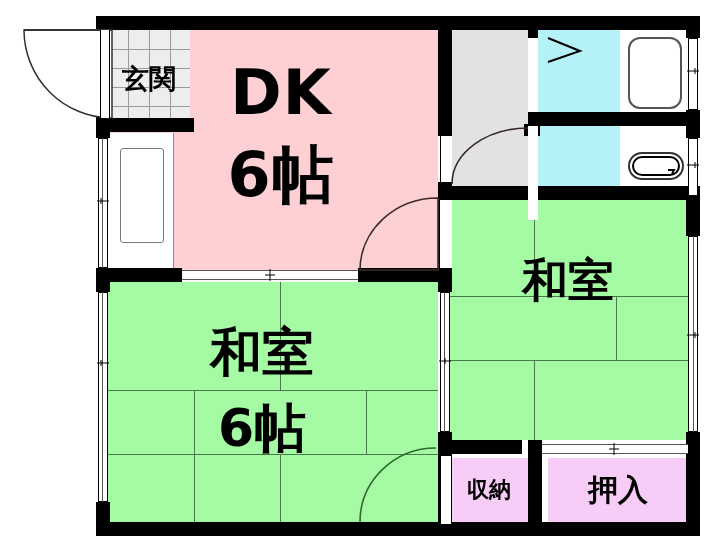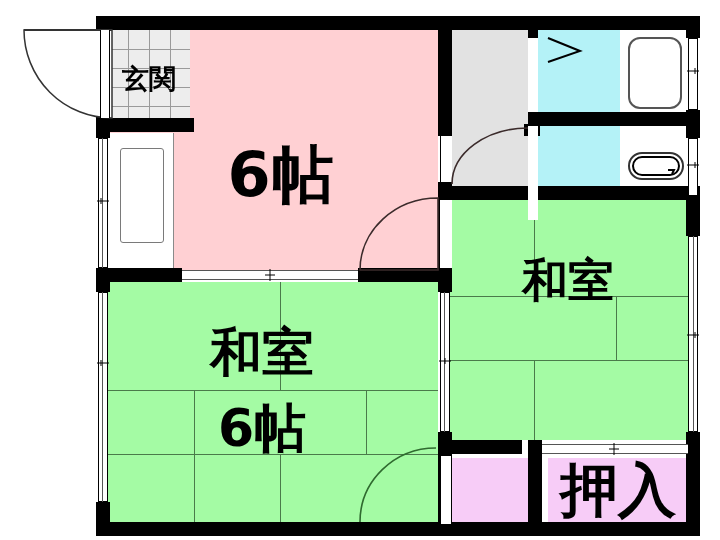--- a/index.html
+++ b/index.html
@@ -211,33 +211,39 @@
   </svg>
 
   <svg class="abs" style="left:360px;top:448px;width:78px;height:74px;" viewBox="0 0 78 74">
     <path d="M 76 0 A 76 74 0 0 0 0 74" fill="none" stroke="#2f6a2f" stroke-width="1.6"></path>
   </svg>
 
   <div class="abs label lbl-genkan" style="left:112px;top:38px;width:74px;height:82px;">
     <span>玄関</span>
   </div>
 
+  <div class="abs label lbl-dk" style="left:196px;top:58px;width:170px;height:70px;">
+    <span>DK</span>
+  </div>
   <div class="abs label lbl-dk" style="left:196px;top:140px;width:170px;height:70px;">
     <span>6帖</span>
   </div>
 
   <div class="abs label lbl-big" style="left:172px;top:322px;width:180px;height:60px;">
     <span>和室</span>
   </div>
   <div class="abs label lbl-big" style="left:172px;top:398px;width:180px;height:60px;">
     <span>6帖</span>
   </div>
 
   <div class="abs label lbl-mid" style="left:488px;top:252px;width:160px;height:56px;">
     <span>和室</span>
   </div>
 
-
-  <div class="abs label lbl-sm" style="left:548px;top:458px;width:140px;height:64px;font-size:58px;">
+  <div class="abs label lbl-xs" style="left:452px;top:462px;width:74px;height:56px;">
+    <span>収納</span>
+  </div>
+
+  <div class="abs label lbl-sm" style="left:548px;top:458px;width:140px;height:64px;font-size:30px;">
     <span>押入</span>
   </div>
 
 </div>
 
 </body></html>

